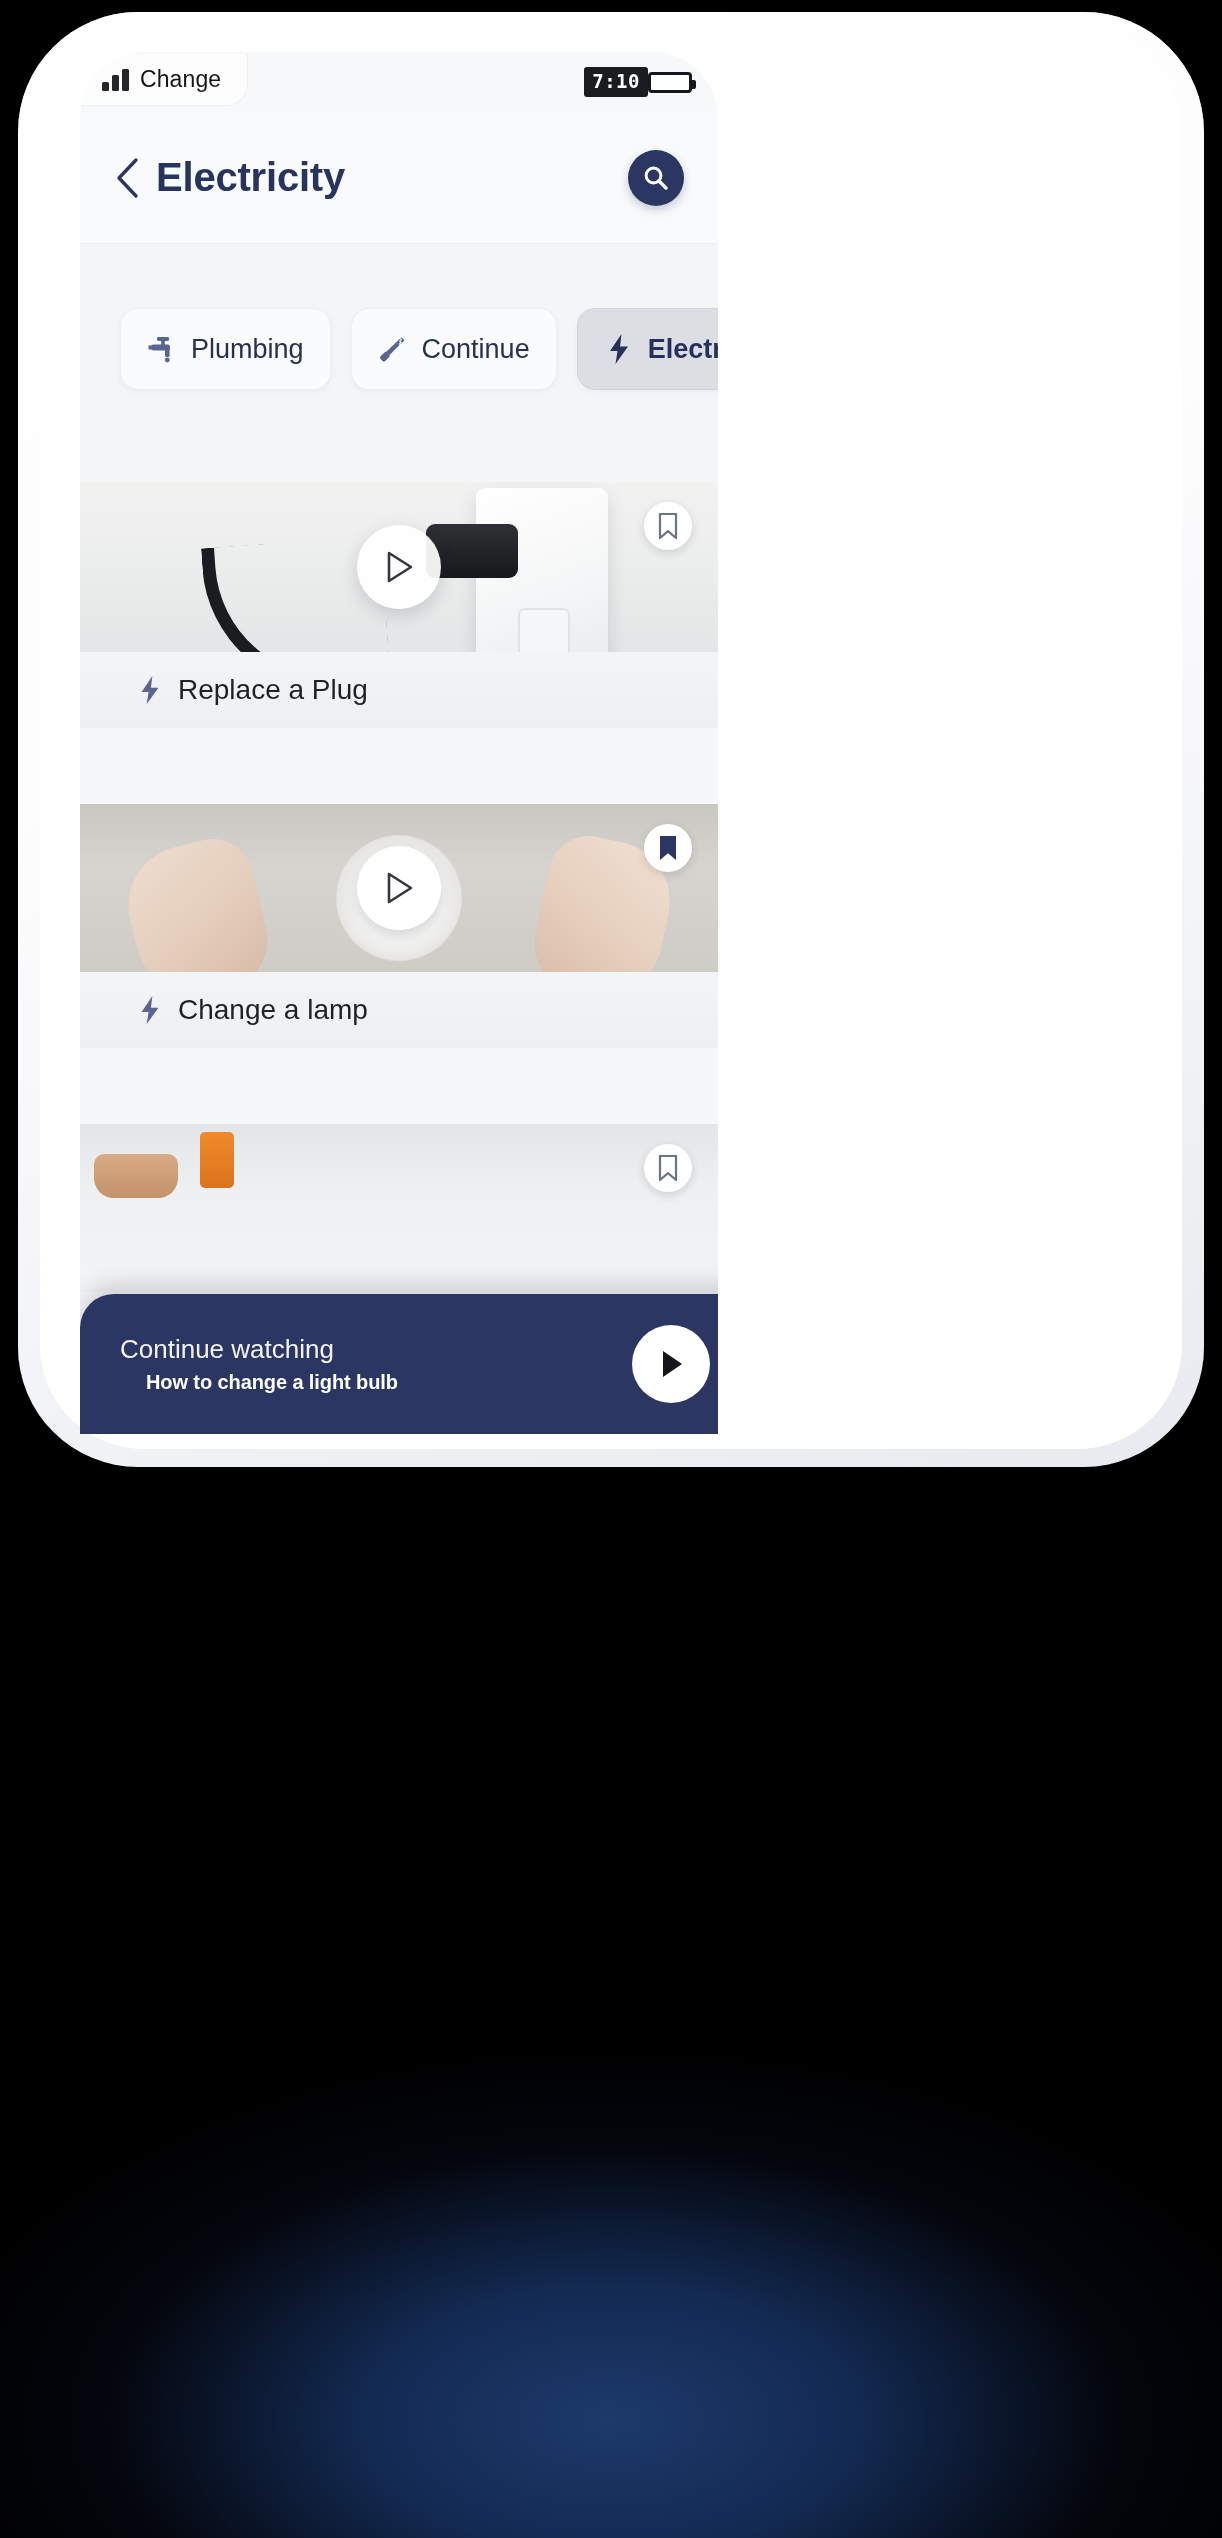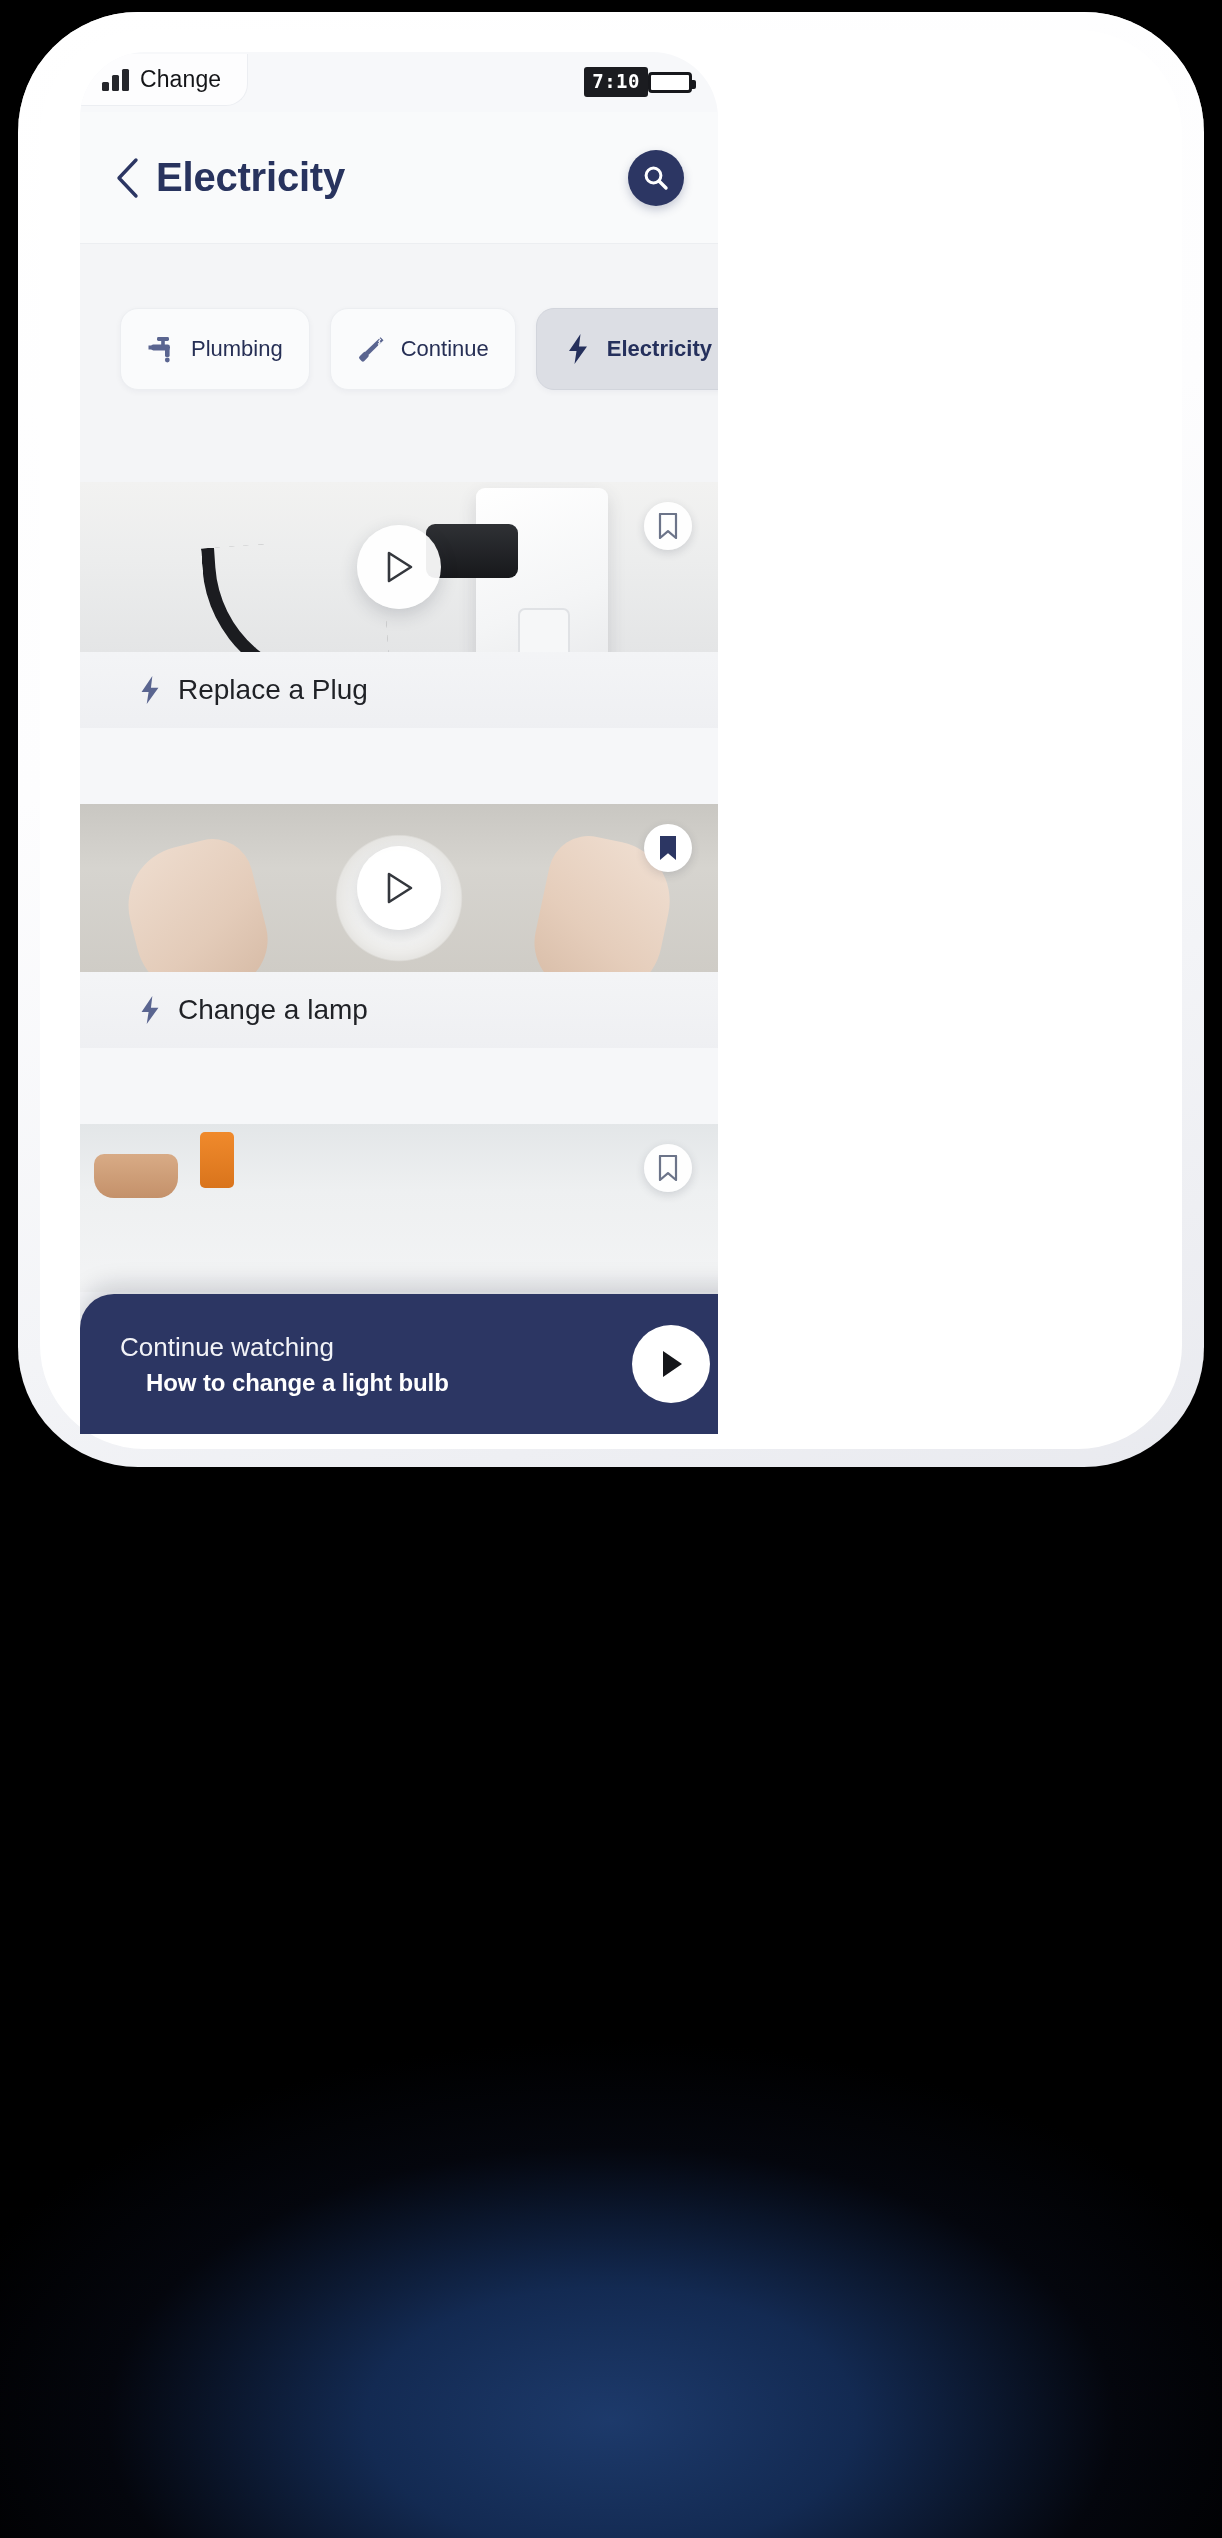--- a/index.html
+++ b/index.html
@@ -90,21 +90,21 @@
   
   .chips-region { position:absolute; left:0; top:192px; width:638px; height:310px; background:#f4f5f7; }
   .chips-row { display:flex; gap:20px; padding:64px 0 0 40px; }
   .chip {
     flex:0 0 auto; height:82px; display:flex; align-items:center; gap:14px;
     padding:0 26px; border-radius:18px;
     background:#fafbfc; border:1px solid #eceef1;
     box-shadow:0 2px 6px rgba(20,30,60,0.045);
     cursor:pointer; white-space:nowrap;
   }
-  .chip .chip-label { font-size:22px; color:#262f55; }
+  .chip .chip-label { font-size:27px; color:#262f55; }
   .chip.selected { background:#dcdee4; border-color:#d2d5dc; }
   .chip.selected .chip-label { font-weight:700; color:#25305c; }
 
   .section-heading {
     position:absolute; left:0; top:368px; width:638px;
     text-align:center; font-size:31px; color:#26282d; letter-spacing:.1px;
   }
 
   
   .cards { position:absolute; left:0; top:430px; width:638px; }
@@ -194,21 +194,21 @@
   
   .continue-bar{
     position:absolute; left:0; bottom:0; width:664px; height:140px;
     background:#2c3663;
     border-radius:34px 0 0 0;
     display:flex; align-items:center; padding:0 34px 0 40px;
     box-shadow:0 -8px 24px rgba(10,16,38,0.18);
   }
   .continue-text{ display:flex; flex-direction:column; gap:6px; }
   .continue-kicker{ font-size:26px; color:#f2f3f7; }
-  .continue-title{ font-size:24px; font-weight:700; color:#ffffff; padding-left:26px; letter-spacing:-.1px; }
+  .continue-title{ font-size:20px; font-weight:700; color:#ffffff; padding-left:26px; letter-spacing:-.1px; }
   .continue-play{
     margin-left:auto; width:78px; height:78px; border-radius:50%;
     background:#ffffff; display:flex; align-items:center; justify-content:center;
     cursor:pointer;
   }
 
   
   .stage-glow{
     position:absolute; left:50%; bottom:0; transform:translateX(-50%);
     width:1222px; height:520px; pointer-events:none;

